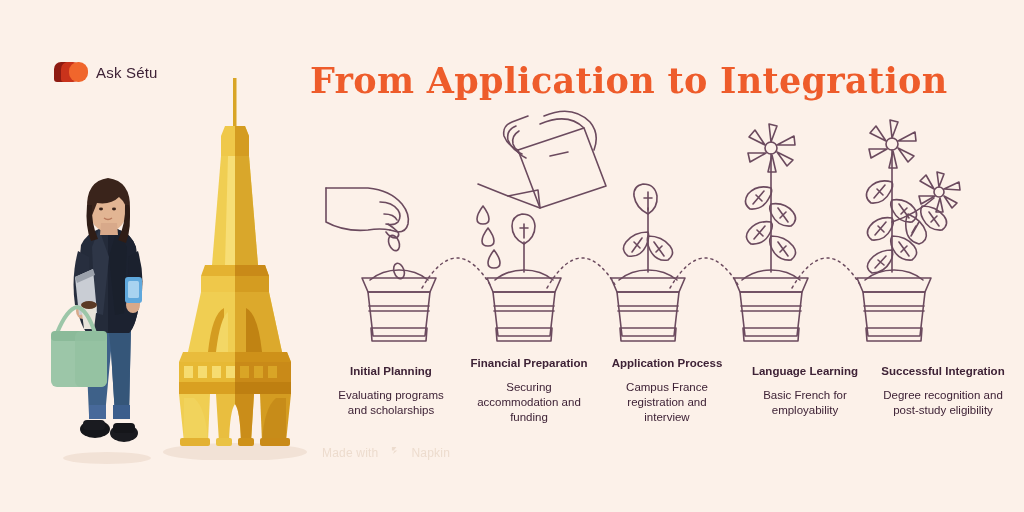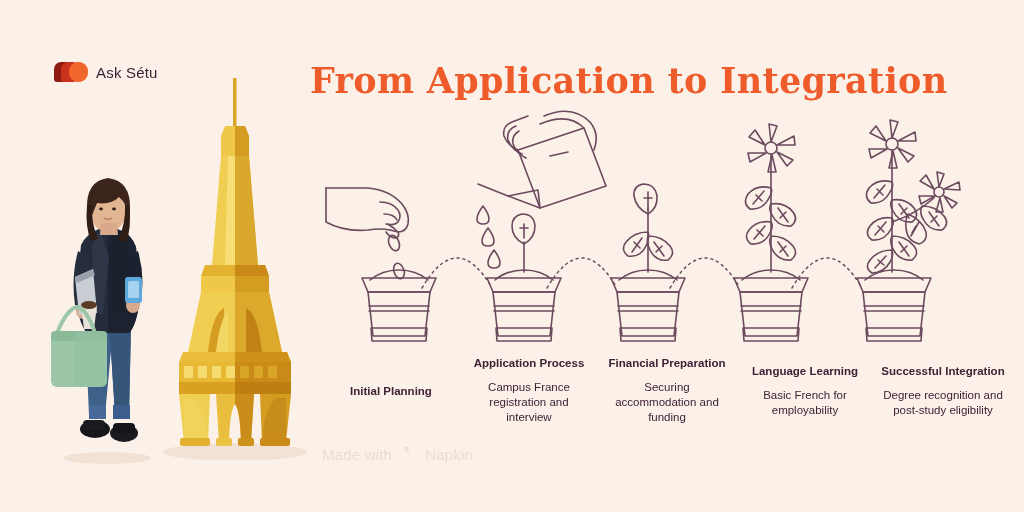--- a/index.html
+++ b/index.html
@@ -117,21 +117,21 @@
   }
 
   
   #watermark {
     position: absolute;
     left: 322px;
     top: 446px;
     display: flex;
     align-items: flex-start;
     gap: 12px;
-    font-size: 15px;
+    font-size: 12px;
     color: #EDDCCE;
     letter-spacing: .2px;
   }
   #watermark .wm-mark { display: inline-block; width: 9px; height: 9px; }
 </style>
 </head>
 <body>
 
 <div id="stage">
 
@@ -424,28 +424,29 @@
         <path d="M615,106 L609,112 M607,102 L617,116"></path>
         <path d="M586,104 Q600,110 604,122 Q606,131 597,134 Q585,131 584,118 Q583,110 586,104 Z"></path>
         <path d="M594,116 L590,123 M597,112 L589,126"></path>
       </g>
     </g>
   </svg>
 
   <div id="captions">
     <div class="caption">
       <div class="caption-title">Initial Planning</div>
+      <div class="caption-desc">Evaluating programs and scholarships</div>
+    </div>
+    <div class="caption">
+      <div class="caption-title">Financial Preparation</div>
+      <div class="caption-desc">Securing accommodation and funding</div>
     </div>
     <div class="caption">
       <div class="caption-title">Application Process</div>
       <div class="caption-desc">Campus France registration and interview</div>
-    </div>
-    <div class="caption">
-      <div class="caption-title">Financial Preparation</div>
-      <div class="caption-desc">Securing accommodation and funding</div>
     </div>
     <div class="caption">
       <div class="caption-title">Language Learning</div>
       <div class="caption-desc">Basic French for employability</div>
     </div>
     <div class="caption">
       <div class="caption-title">Successful Integration</div>
       <div class="caption-desc">Degree recognition and post-study eligibility</div>
     </div>
   </div>

